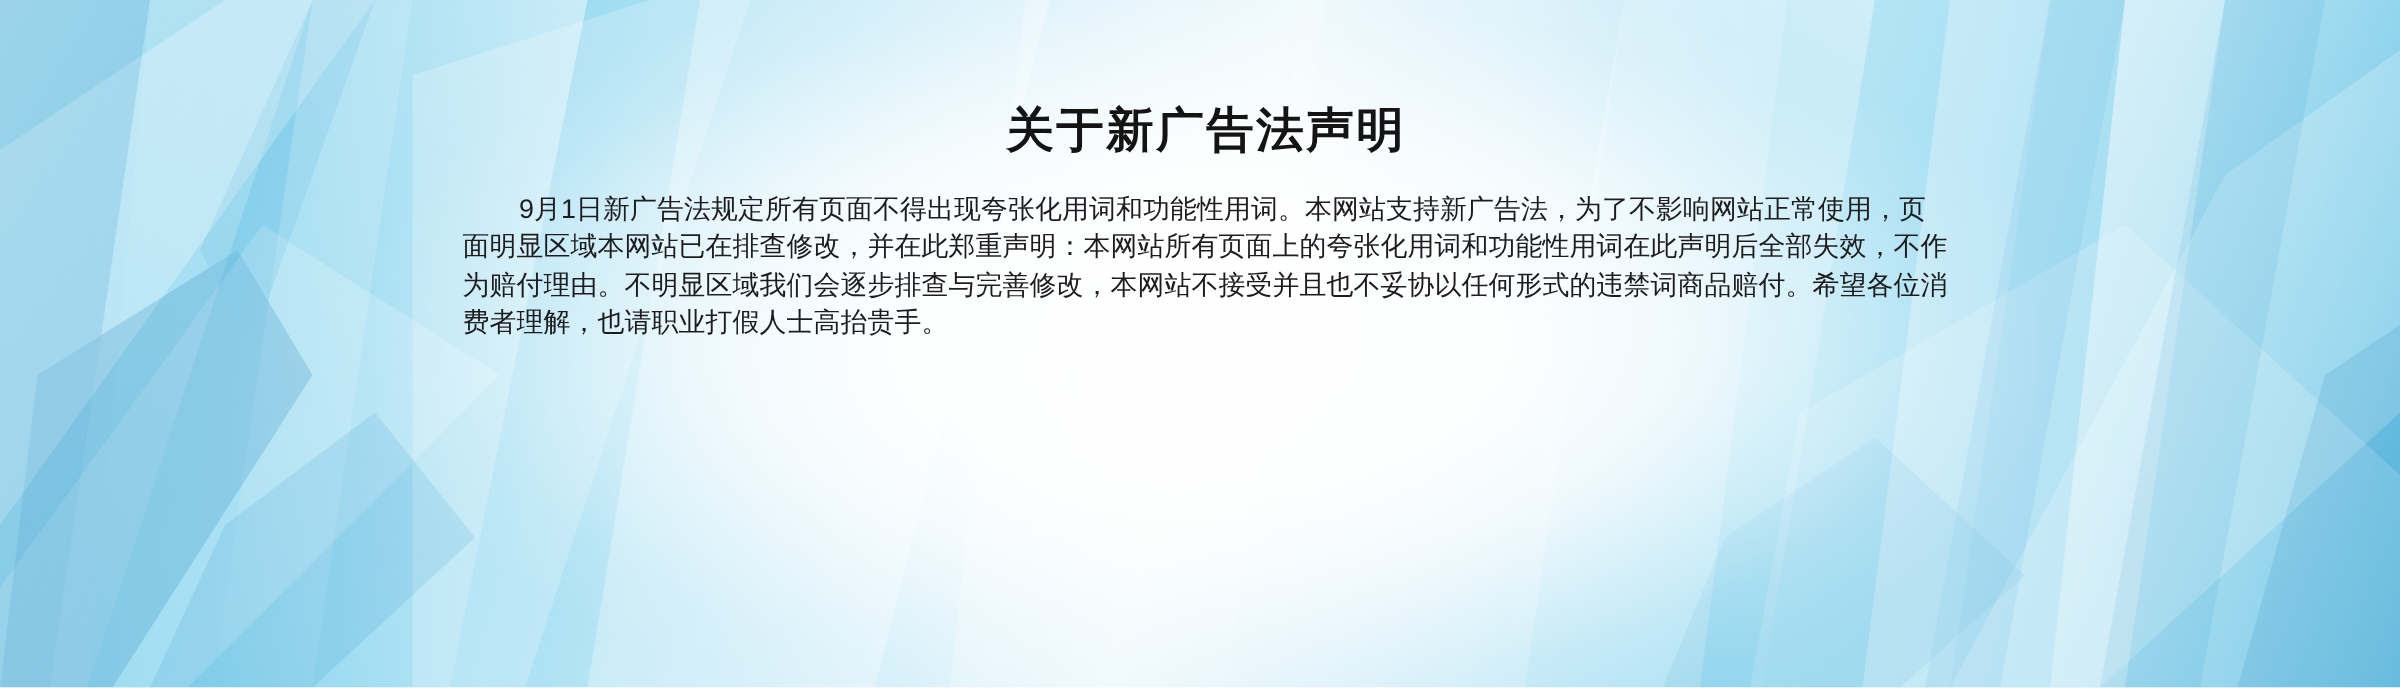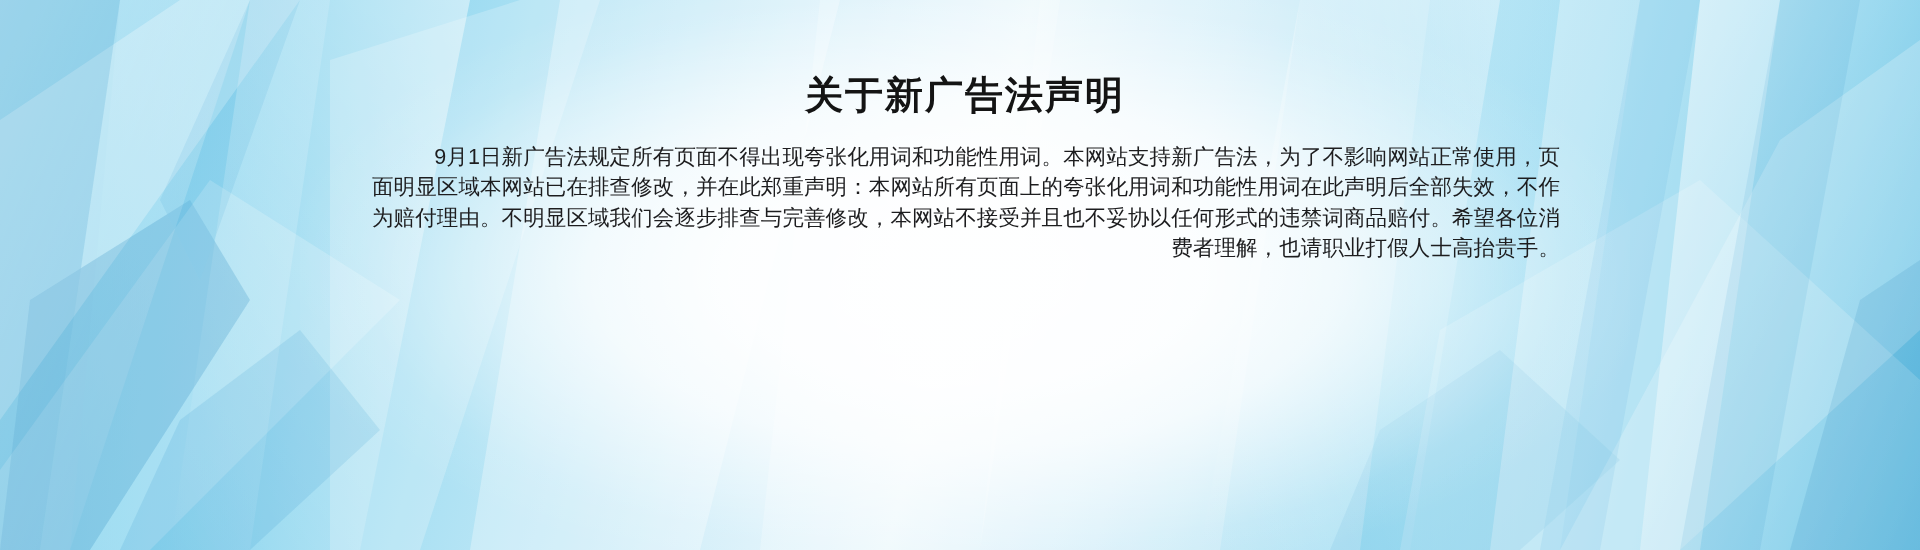--- a/index.html
+++ b/index.html
@@ -43,38 +43,38 @@
         rgba(255,255,255,.74) 54%,
         rgba(255,255,255,.38) 72%,
         rgba(255,255,255,.10) 87%,
         rgba(255,255,255,0) 100%);
     pointer-events: none;
   }
 
   
   .content {
     position: absolute;
-    left: 370px; top: 72px;
+    left: 370px; top: 82px;
     width: 1190px;
   }
   .title {
     font-size: 38px;
     font-weight: bold;
     color: #141414;
     text-align: center;
     letter-spacing: 2px;
     line-height: 1.25;
     margin: 0 0 22px 0;
   }
   .para {
     font-size: 21.5px;
     color: #1d1d1f;
     line-height: 30.5px;
     margin: 0;
-    text-align: right;
+    text-align: left;
     letter-spacing: .1px;
   }
   .para.first { text-indent: 2.1em; }
   .para.note { margin-top: 0; }
 </style>
 </head>
 <body>
 
 <div id="banner">
 

